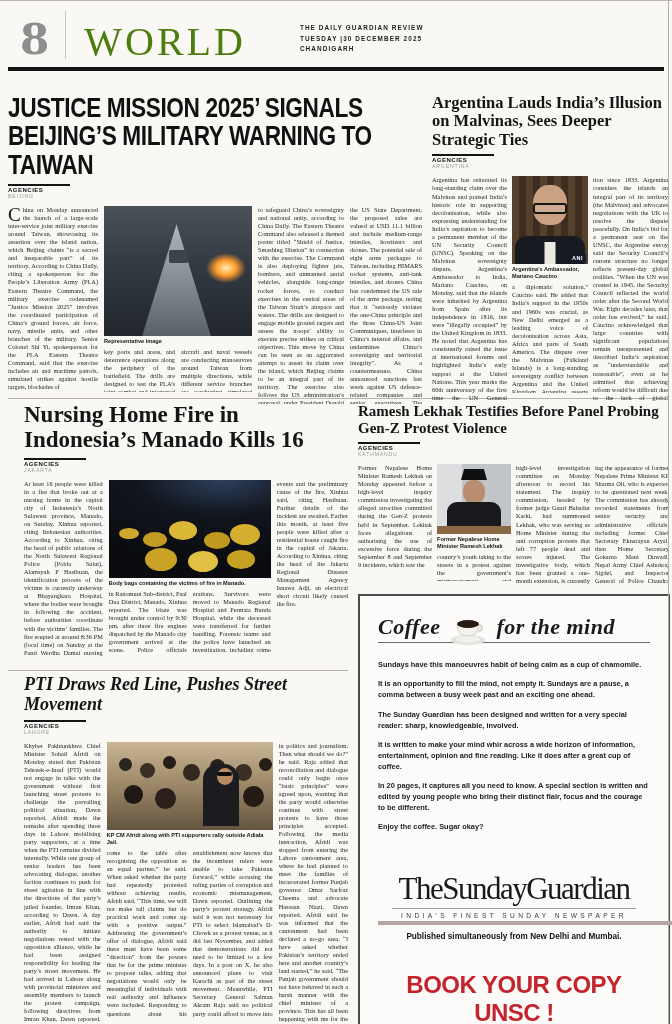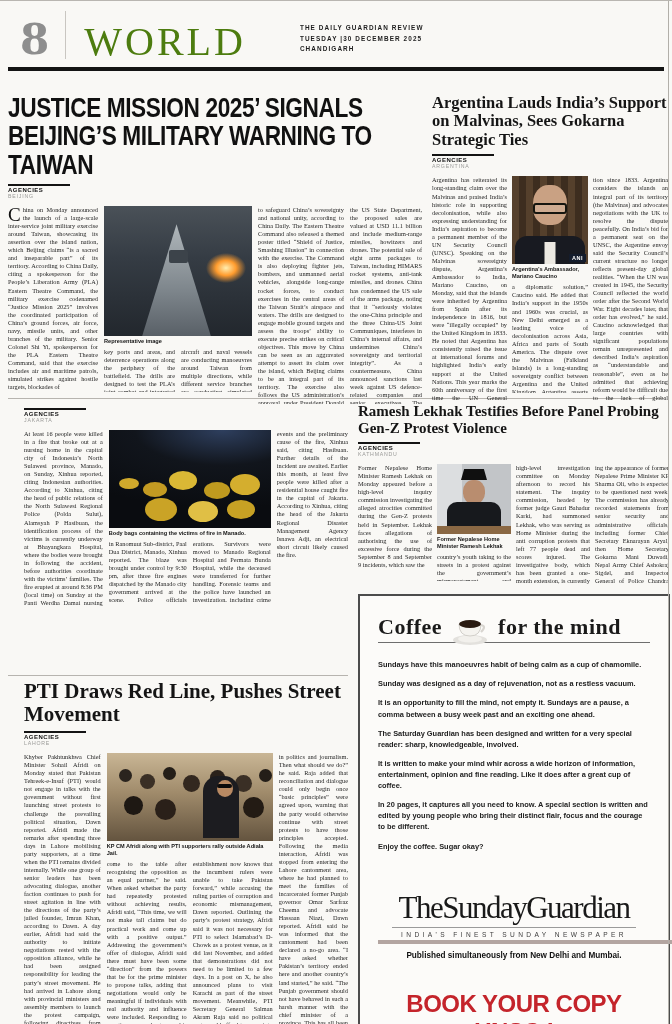--- a/index.html
+++ b/index.html
@@ -74,35 +74,35 @@
   .hl-lekhak{font-size:15px;line-height:1.14;}
   .ph-lek{width:74px;height:70px;background:linear-gradient(90deg,#dcdee0 0 34%,#c2c5c8 34% 100%);}
   .lek-cap{position:absolute;left:50%;top:7%;transform:translateX(-50%);width:26px;height:11px;background:#101010;
            clip-path:polygon(0 100%,12% 0,88% 0,100% 100%);}
   .lek-face{position:absolute;left:50%;top:22%;transform:translateX(-50%);width:22px;height:24px;
             background:#b98d6f;border-radius:45%;}
   .lek-coat{position:absolute;bottom:8px;left:50%;transform:translateX(-50%);width:54px;height:24px;
             background:#17191d;border-radius:10px 10px 0 0;}
   .lek-desk{position:absolute;bottom:0;width:100%;height:8px;background:#8a6844;}
   
-  .hl-pti{font-size:21px;line-height:1.1;}
+  .hl-pti{font-size:18px;line-height:1.1;font-style:italic;}
   .ph-crowd{width:166px;height:88px;background:linear-gradient(180deg,#c9b695 0%,#a08b6b 45%,#64543f 100%);}
   .heads{position:absolute;left:12px;top:16px;width:13px;height:13px;border-radius:50%;background:#2a241e;
          box-shadow:22px 6px 0 1px #3a2f25,44px -2px 0 0 #241e18,66px 8px 0 2px #33281f,92px 2px 0 1px #2a211a,
                     118px 8px 0 2px #3a2f25,140px 0 0 0 #241e18,8px 30px 0 3px #1e1813,40px 34px 0 4px #2a2019,
                     128px 32px 0 4px #231b14;}
   .man{position:absolute;right:20%;top:26%;width:36px;height:62px;background:#1c1c20;border-radius:15px 15px 0 0;}
   .man-face{position:absolute;right:24%;top:30%;width:16px;height:17px;background:#b98a63;border-radius:50%;}
   .shades{position:absolute;right:24.2%;top:35%;width:15px;height:4px;background:#0b0b0b;border-radius:2px;}
 
   
   .adbox{border:2px solid #4c4c4c;background:#fcfbf9;margin-top:8px;padding:16px 18px 12px 18px;
          box-sizing:border-box;height:482px;font-family:"Liberation Sans",sans-serif;}
   .ad-title{display:flex;align-items:center;gap:8px;border-bottom:1.5px solid #6e6e6e;
-            padding:2px 4px 2px 0;margin-bottom:16px;}
+            padding:2px 4px 2px 0;margin-bottom:16px;font-style:italic;}
   .ad-title .t{font-family:"Liberation Serif",serif;font-weight:bold;font-size:22px;color:#1a1a1a;letter-spacing:.5px;}
   .cupicon{width:40px;height:30px;flex:0 0 auto;margin-bottom:-8px;}
   .ad-p{font-size:7.4px;font-weight:bold;color:#222;line-height:1.5;margin:0 0 8px 0;max-width:420px;}
   .sg-block{text-align:center;margin-top:38px;}
   .sg-logo{font-family:"Liberation Serif",serif;font-size:31px;letter-spacing:-1.5px;color:#191919;
            border-bottom:1px solid #9a9a9a;display:inline-block;padding:0 6px 1px 6px;}
   .sg-tag{font-size:6.6px;letter-spacing:3.4px;color:#3c3c3c;margin-top:3px;}
   .sg-bar{height:4px;background:#b3a5a1;width:300px;margin:2px auto 0 auto;}
   .sg-pub{font-size:8.2px;font-weight:bold;color:#111;margin-top:7px;}
   .cta{text-align:center;margin-top:30px;font-weight:bold;font-size:24px;letter-spacing:-.5px;}
@@ -148,21 +148,21 @@
           </div>
         </div>
         <div class="bt" style="width:86px;">to safeguard China’s sovereignty and national unity, according to China Daily. The Eastern Theatre Command also released a themed poster titled “Shield of Justice, Smashing Illusion” in connection with the exercise. The Command is also deploying fighter jets, bombers, and unmanned aerial vehicles, alongside long-range rocket forces, to conduct exercises in the central areas of the Taiwan Strait’s airspace and waters. The drills are designed to engage mobile ground targets and assess the troops’ ability to execute precise strikes on critical objectives. This move by China can be seen as an aggravated attempt to assert its claim over the island, which Beijing claims to be an integral part of its territory. The exercise also follows the US administration’s approval, under President Donald Trump, of a major arms package for Taiwan on December 18. According to</div>
         <div class="bt" style="width:72px;">the US State Department, the proposed sales are valued at USD 11.1 billion and include medium-range missiles, howitzers and drones. The potential sale of eight arms packages to Taiwan, including HIMARS rocket systems, anti-tank missiles, and drones. China has condemned the US sale of the arms package, noting that it “seriously violates the one-China principle and the three China-US Joint Communiques, interferes in China’s internal affairs, and undermines China’s sovereignty and territorial integrity”. As a countermeasure, China announced sanctions last week against US defence-related companies and senior executives. The Chinese Foreign Ministry said it will impose sanctions on 20 US defence-related companies and 10 senior executives who have been involved in supplying weapons to Taiwan in recent years.</div>
       </div>
     </div>
 
     <div class="vdiv"></div>
 
     <div class="art-argentina">
-      <div class="hl-serif hl-arg">Argentina Lauds India’s Support on Malvinas, Sees Gokarna Strategic Ties</div>
+      <div class="hl-serif hl-arg">Argentina Lauds India’s Illusion on Malvinas, Sees Deeper Strategic Ties</div>
       <div class="byline">
         <div class="ag">AGENCIES</div>
         <div class="loc">ARGENTINA</div>
       </div>
       <div class="cols" style="height:228px;gap:5px;">
         <div class="bt" style="width:75px;">Argentina has reiterated its long-standing claim over the Malvinas and praised India’s historic role in supporting decolonisation, while also expressing understanding for India’s aspiration to become a permanent member of the UN Security Council (UNSC). Speaking on the Malvinas sovereignty dispute, Argentina’s Ambassador to India, Mariano Caucino, on Monday, said that the islands were inherited by Argentina from Spain after its independence in 1816, but were “illegally occupied” by the United Kingdom in 1833. He noted that Argentina has consistently raised the issue at international forums and highlighted India’s early support at the United Nations. This year marks the 60th anniversary of the first time the UN General Assembly addressed this problem and called on the parties to find</div>
         <div style="width:76px;">
           <div class="ph ph-amb">
             <div class="amb-head"></div>
             <div class="amb-glasses"></div>
@@ -178,20 +178,21 @@
     </div>
   </div>
 
   <div class="hrule" style="margin:4px 0;"></div>
 
   <div class="lower">
 
     <div class="lower-left">
 
       <div style="height:264px;">
+        <div class="hl-serif hl-nursing" style="padding-left:16px;">Nursing Home Fire in Indonesia’s Manado Kills 16</div>
         <div class="byline" style="margin-left:16px;">
           <div class="ag">AGENCIES</div>
           <div class="loc">JAKARTA</div>
         </div>
         <div class="cols" style="height:178px;padding-left:16px;">
           <div class="bt" style="width:84px;">At least 16 people were killed in a fire that broke out at a nursing home in the capital city of Indonesia’s North Sulawesi province, Manado, on Sunday, Xinhua reported, citing Indonesian authorities. According to Xinhua, citing the head of public relations of the North Sulawesi Regional Police (Polda Sulut), Alamsyah P Hasibuan, the identification process of the victims is currently underway at Bhayangkara Hospital, where the bodies were brought in following the accident, before authorities coordinate with the victims’ families. The fire erupted at around 8:36 PM (local time) on Sunday at the Panti Werdha Damai nursing home, located</div>
           <div style="width:162px;">
             <div class="ph ph-fire">
               <div class="bags"></div>
             </div>
@@ -266,23 +267,22 @@
           <svg class="cupicon" viewBox="0 0 40 30">
             <ellipse cx="20" cy="24" rx="17" ry="5" fill="#e3e1dd"></ellipse>
             <ellipse cx="20" cy="23" rx="12" ry="3.4" fill="#f2f0ec"></ellipse>
             <path d="M9 8 Q9 20 20 20 Q31 20 31 8 Z" fill="#f5f3ef" stroke="#c9c6c0" stroke-width=".8"></path>
             <ellipse cx="20" cy="8" rx="11" ry="4" fill="#2a1b12"></ellipse>
             <path d="M31 9 q6 1 0 7" fill="none" stroke="#d8d5d0" stroke-width="2.2"></path>
           </svg>
           <span class="t">for the mind</span>
         </div>
         <p class="ad-p">Sundays have this manoeuvres habit of being calm as a cup of chamomile.</p>
-        <p class="ad-p">Sunday was designed as a day of rejuvenation, not as a restless vacuum.</p>
         <p class="ad-p">It is an opportunity to fill the mind, not empty it. Sundays are a pause, a comma between a busy week past and an exciting one ahead.</p>
-        <p class="ad-p">The Saturday Guardian has been designed and written for a very special reader: sharp, knowledgeable, involved.</p>
+        <p class="ad-p">The Sunday Guardian has been designed and written for a very special reader: sharp, knowledgeable, involved.</p>
         <p class="ad-p">It is written to make your mind whir across a wide horizon of information, entertainment, opinion and fine reading. Like it does after a great cup of coffee.</p>
         <p class="ad-p">In 20 pages, it captures all you need to know. A special section is written and edited by young people who bring their distinct flair, focus and the courage to be different.</p>
         <p class="ad-p">Enjoy the coffee. Sugar okay?</p>
         <div class="sg-block">
           <div class="sg-logo">TheSundayGuardian</div>
           <div class="sg-tag">INDIA'S FINEST SUNDAY NEWSPAPER</div>
           <div class="sg-bar"></div>
           <div class="sg-pub">Published simultaneously from New Delhi and Mumbai.</div>
         </div>
         <div class="cta" style="color: rgb(196, 36, 43);">BOOK YOUR COPY UNSC !</div>

